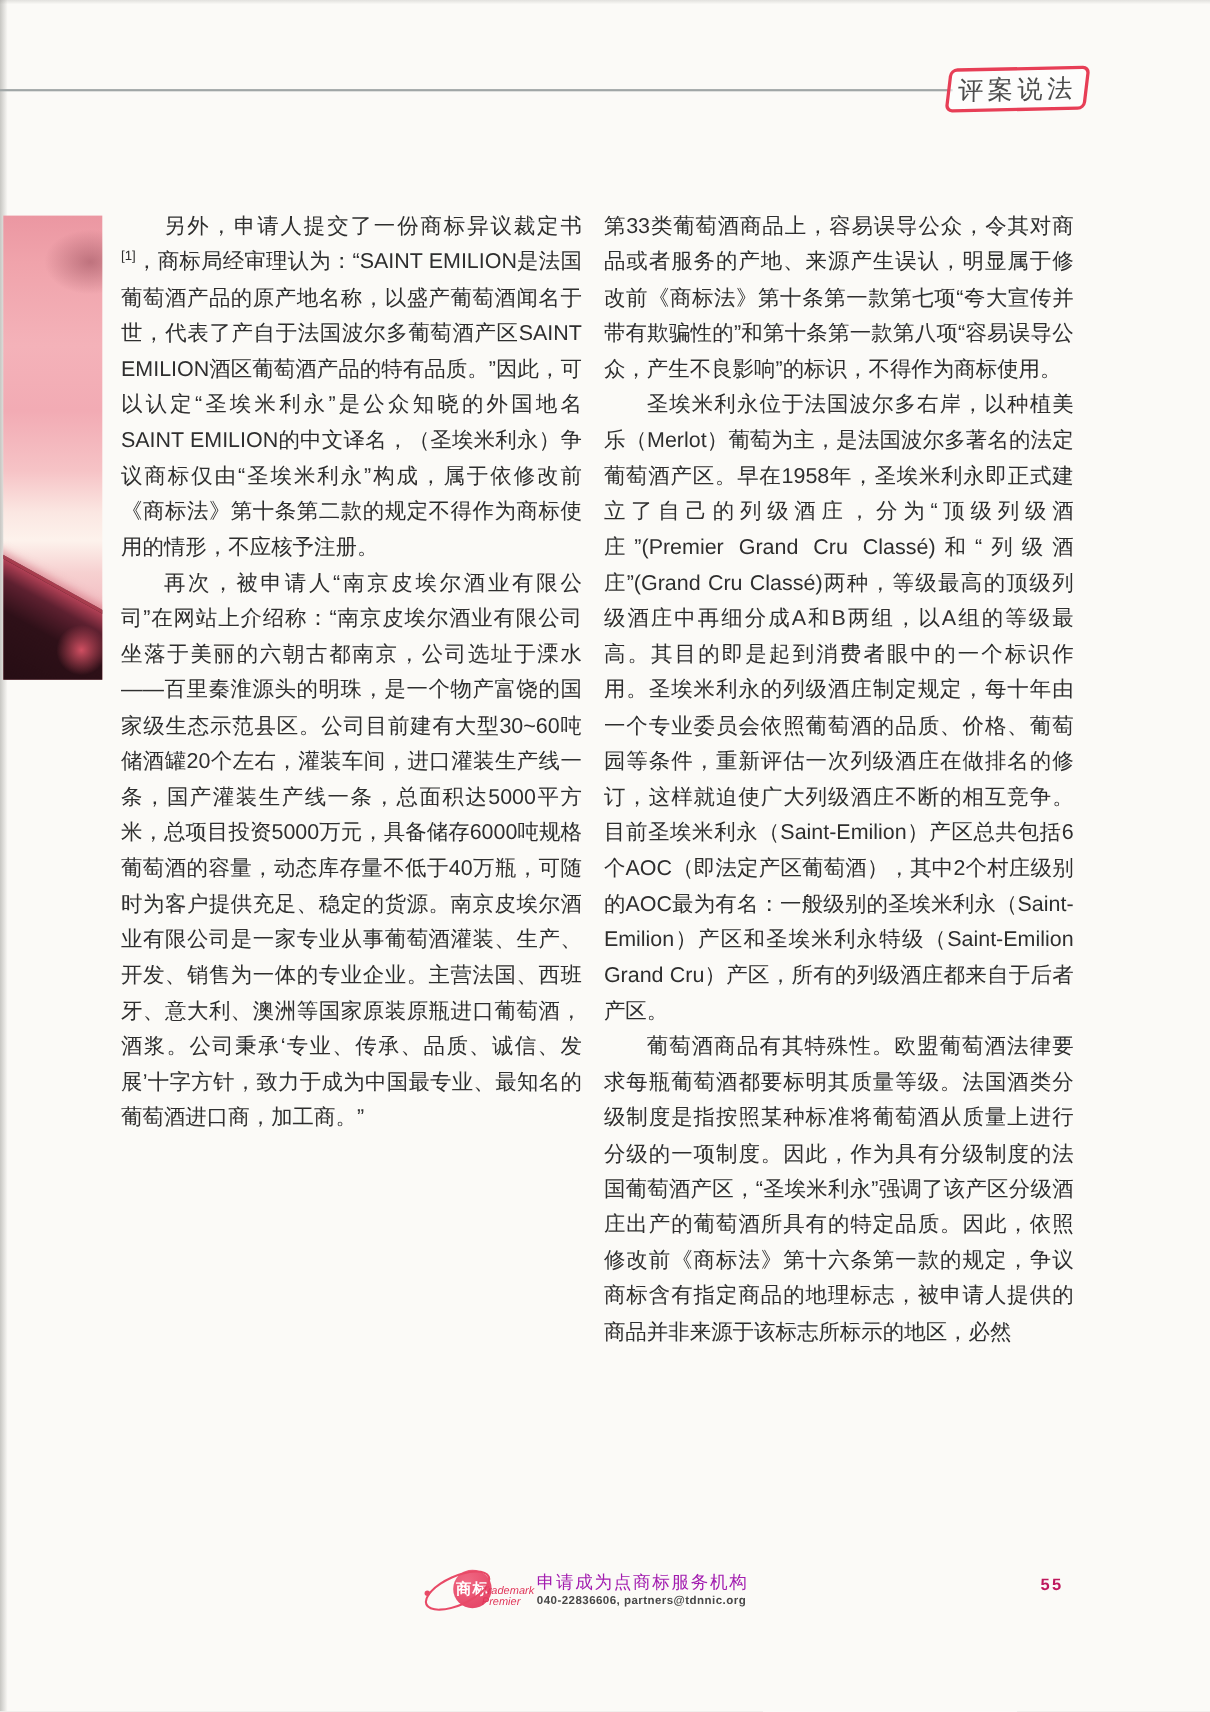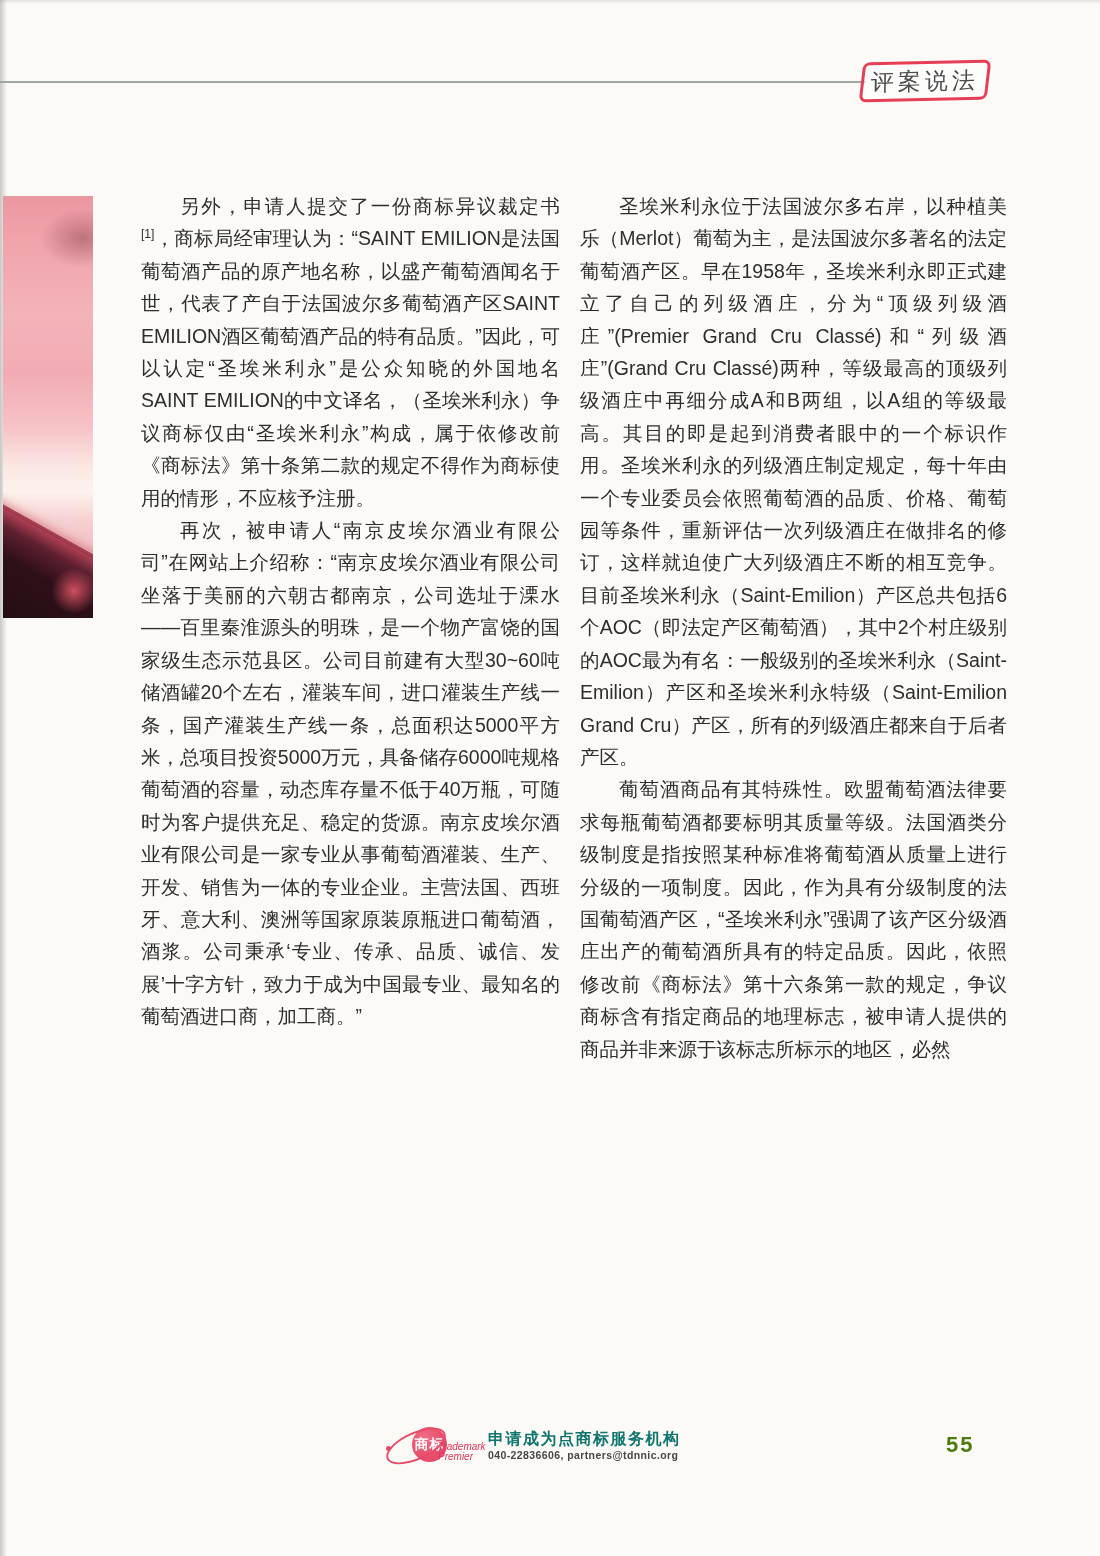--- a/index.html
+++ b/index.html
@@ -53,21 +53,21 @@
     box-shadow:0 -3px 8px rgba(200,80,100,0.5);
   }
   .photo-red-glow{
     position:absolute;left:48px;top:372px;width:46px;height:46px;border-radius:50%;
     background:radial-gradient(circle, rgba(225,85,105,0.9), rgba(120,30,45,0) 70%);
   }
   
   .text-column{
     position:absolute;top:190px;
     font-size:19.5px;line-height:32.4px;color:#2e2e2e;
-    text-align:justify;text-justify:inter-ideograph;margin-left:31px;
+    text-align:justify;text-justify:inter-ideograph;
   }
   .col-left{left:110px;width:419px;}
   .col-right{left:549px;width:427px;}
   .text-column p{margin:0;text-indent:2em;}
   .text-column p.no-indent{text-indent:0;}
   sup.footnote{font-size:0.62em;vertical-align:super;line-height:0;}
   
   .footer-logo{
     position:absolute;left:388px;top:1424px;width:100px;height:44px;
   }
@@ -86,31 +86,31 @@
     display:flex;align-items:center;justify-content:center;
     color:#ffffff;font-size:14px;font-weight:bold;letter-spacing:1px;margin-left:12px;
   }
   .logo-brand{
     position:absolute;left:50px;top:18px;
     color:#e0365a;font-size:10px;font-weight:normal;font-style:italic;
     line-height:10px;white-space:nowrap;
   }
   .footer-slogan{
     position:absolute;left:488px;top:1429px;
-    font-size:16px;font-weight:bold;color:#0f766e;letter-spacing:1.5px;
+    font-size:16px;font-weight:normal;color:#a21caf;letter-spacing:1.5px;
     white-space:nowrap;
   }
   .footer-contact{
     position:absolute;left:488px;top:1449px;
     font-size:10.5px;font-weight:600;color:#474747;letter-spacing:0.4px;
     white-space:nowrap;
   }
   .page-number{
     position:absolute;left:946px;top:1432px;
-    font-size:22px;font-weight:700;color:#4d7c0f;letter-spacing:2px;
+    font-size:15px;font-weight:700;color:#be185d;letter-spacing:2px;
   }
 </style>
 </head>
 <body>
 
 <div class="page">
 
   <div class="scan-edge-shadow"></div>
   <div class="scan-top-shadow"></div>
 
@@ -123,20 +123,21 @@
     <div class="photo-dark-object"></div>
     <div class="photo-red-glow"></div>
   </div>
 
   <div class="text-column col-left">
     <p><span>另外，申请人提交了一份商标异议裁定书</span><sup class="footnote">[1]</sup><span>，商标局经审理认为：“SAINT EMILION是法国葡萄酒产品的原产地名称，以盛产葡萄酒闻名于世，代表了产自于法国波尔多葡萄酒产区SAINT EMILION酒区葡萄酒产品的特有品质。”因此，可以认定“圣埃米利永”是公众知晓的外国地名SAINT EMILION的中文译名，（圣埃米利永）争议商标仅由“圣埃米利永”构成，属于依修改前《商标法》第十条第二款的规定不得作为商标使用的情形，不应核予注册。</span></p>
     <p>再次，被申请人“南京皮埃尔酒业有限公司”在网站上介绍称：“南京皮埃尔酒业有限公司坐落于美丽的六朝古都南京，公司选址于溧水——百里秦淮源头的明珠，是一个物产富饶的国家级生态示范县区。公司目前建有大型30~60吨储酒罐20个左右，灌装车间，进口灌装生产线一条，国产灌装生产线一条，总面积达5000平方米，总项目投资5000万元，具备储存6000吨规格葡萄酒的容量，动态库存量不低于40万瓶，可随时为客户提供充足、稳定的货源。南京皮埃尔酒业有限公司是一家专业从事葡萄酒灌装、生产、开发、销售为一体的专业企业。主营法国、西班牙、意大利、澳洲等国家原装原瓶进口葡萄酒，酒浆。公司秉承‘专业、传承、品质、诚信、发展’十字方针，致力于成为中国最专业、最知名的葡萄酒进口商，加工商。”</p>
   </div>
 
   <div class="text-column col-right">
+    <p class="no-indent">第33类葡萄酒商品上，容易误导公众，令其对商品或者服务的产地、来源产生误认，明显属于修改前《商标法》第十条第一款第七项“夸大宣传并带有欺骗性的”和第十条第一款第八项“容易误导公众，产生不良影响”的标识，不得作为商标使用。</p>
     <p>圣埃米利永位于法国波尔多右岸，以种植美乐（Merlot）葡萄为主，是法国波尔多著名的法定葡萄酒产区。早在1958年，圣埃米利永即正式建立了自己的列级酒庄，分为“顶级列级酒庄”(Premier Grand Cru Classé)和“列级酒庄”(Grand Cru Classé)两种，等级最高的顶级列级酒庄中再细分成A和B两组，以A组的等级最高。其目的即是起到消费者眼中的一个标识作用。圣埃米利永的列级酒庄制定规定，每十年由一个专业委员会依照葡萄酒的品质、价格、葡萄园等条件，重新评估一次列级酒庄在做排名的修订，这样就迫使广大列级酒庄不断的相互竞争。目前圣埃米利永（Saint-Emilion）产区总共包括6个AOC（即法定产区葡萄酒），其中2个村庄级别的AOC最为有名：一般级别的圣埃米利永（Saint-Emilion）产区和圣埃米利永特级（Saint-Emilion Grand Cru）产区，所有的列级酒庄都来自于后者产区。</p>
     <p>葡萄酒商品有其特殊性。欧盟葡萄酒法律要求每瓶葡萄酒都要标明其质量等级。法国酒类分级制度是指按照某种标准将葡萄酒从质量上进行分级的一项制度。因此，作为具有分级制度的法国葡萄酒产区，“圣埃米利永”强调了该产区分级酒庄出产的葡萄酒所具有的特定品质。因此，依照修改前《商标法》第十六条第一款的规定，争议商标含有指定商品的地理标志，被申请人提供的商品并非来源于该标志所标示的地区，必然</p>
   </div>
 
   <div class="footer-logo">
     <div class="logo-dot"></div>
     <div class="logo-circle">商标</div>
     <div class="logo-orbit"></div>
     <div class="logo-brand">
       <div>Trademark</div>

